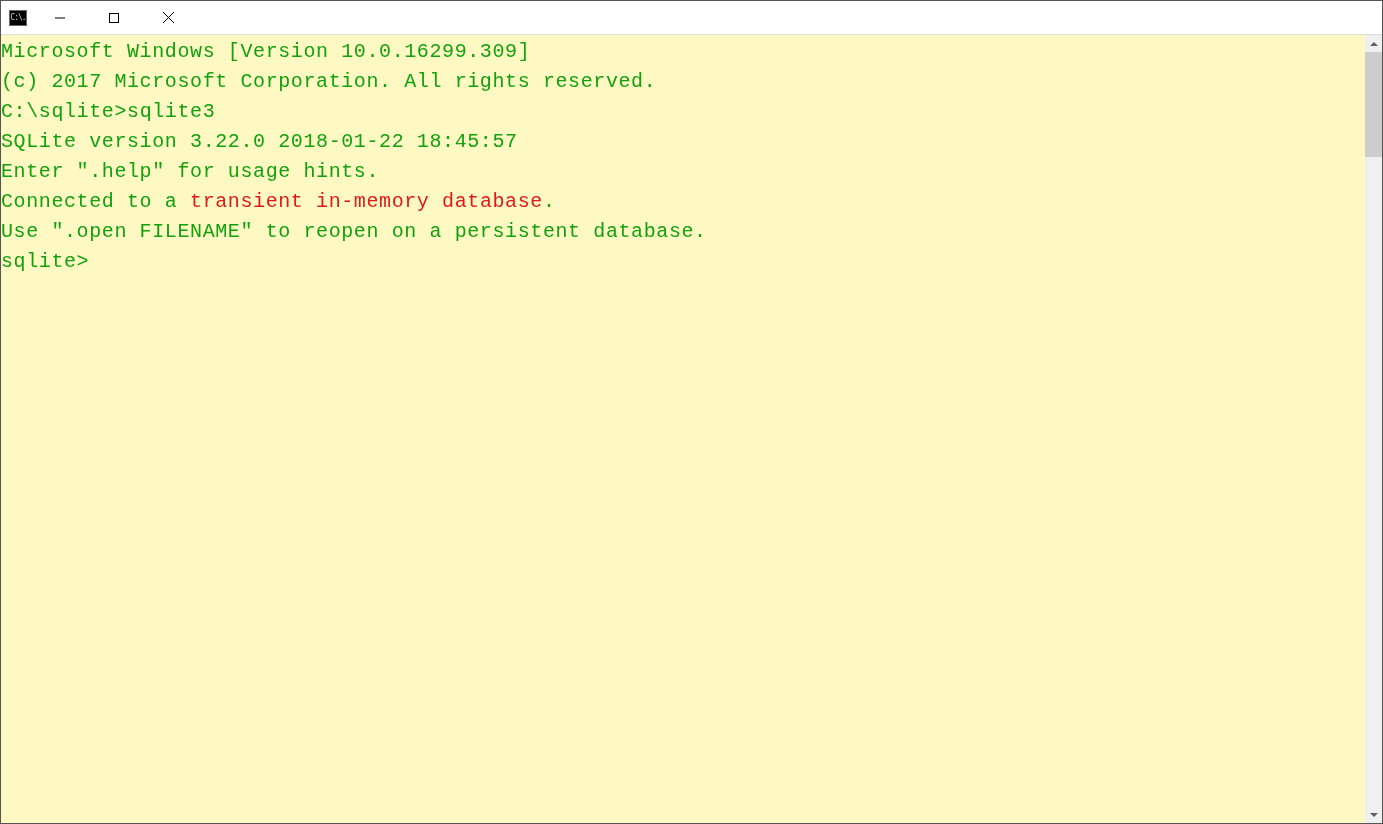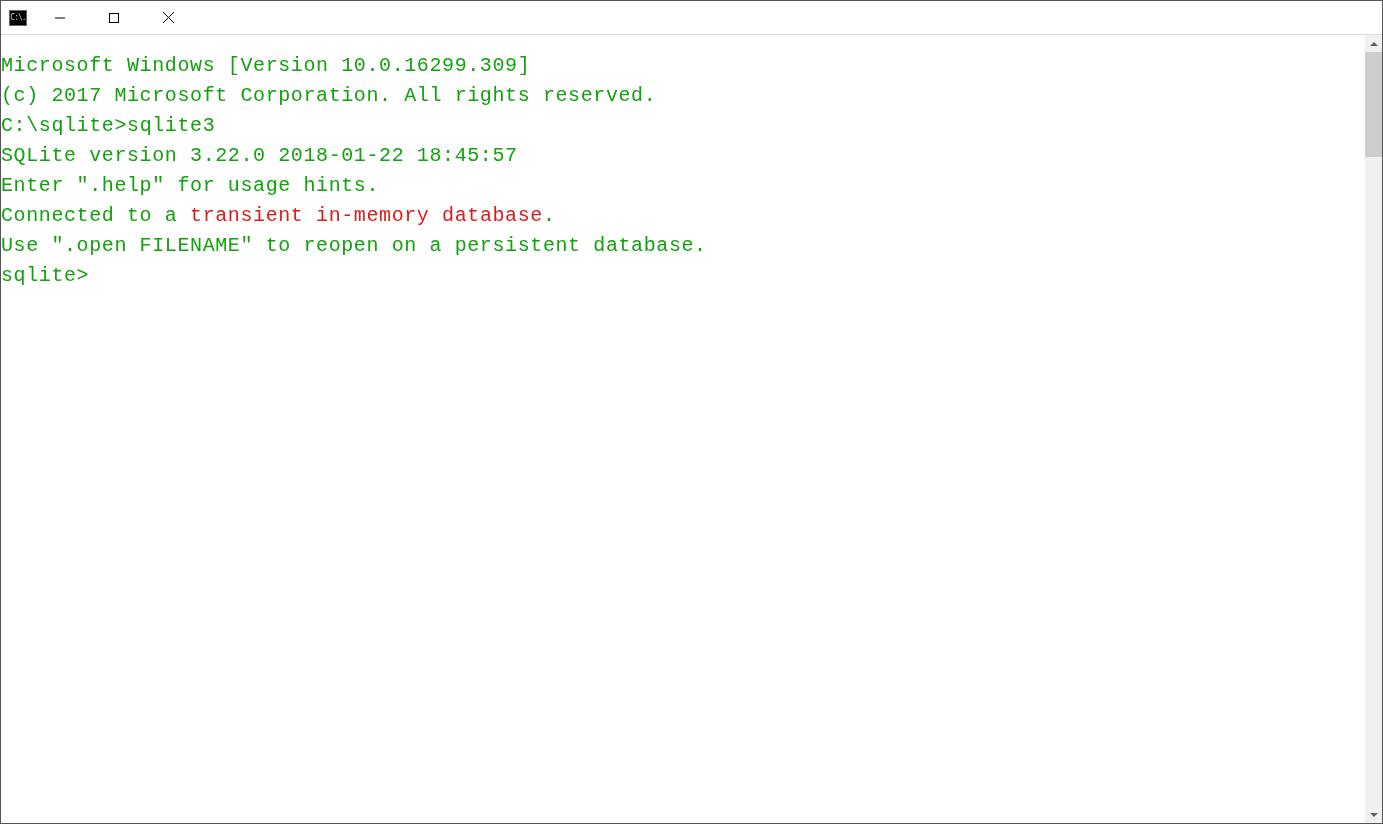--- a/index.html
+++ b/index.html
@@ -70,22 +70,22 @@
       fill: none;
     }
     .content-area {
       flex: 1;
       display: flex;
       background: #000;
       position: relative;
     }
     .terminal {
       flex: 1;
-      background: #ffffff;
-      padding: 16px 0 0 0;
+      background: #fef9c3;
+      padding: 2px 0 0 0;
       font-family: Consolas, "Courier New", monospace;
       font-size: 20px;
       line-height: 30px;
       color: #13a10e;
       overflow: hidden;
       white-space: pre;
       letter-spacing: 0.6px;
     }
     .terminal .line {
       display: block;

